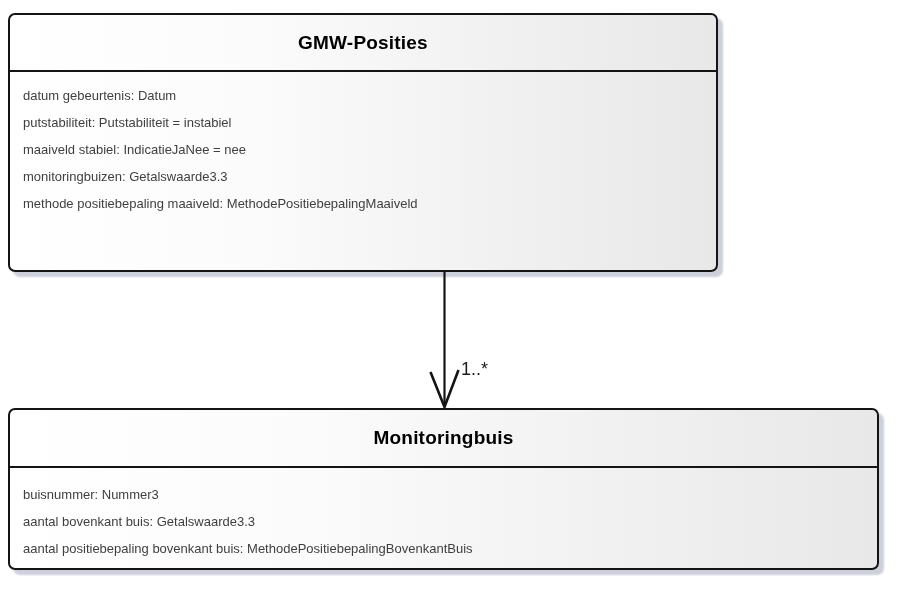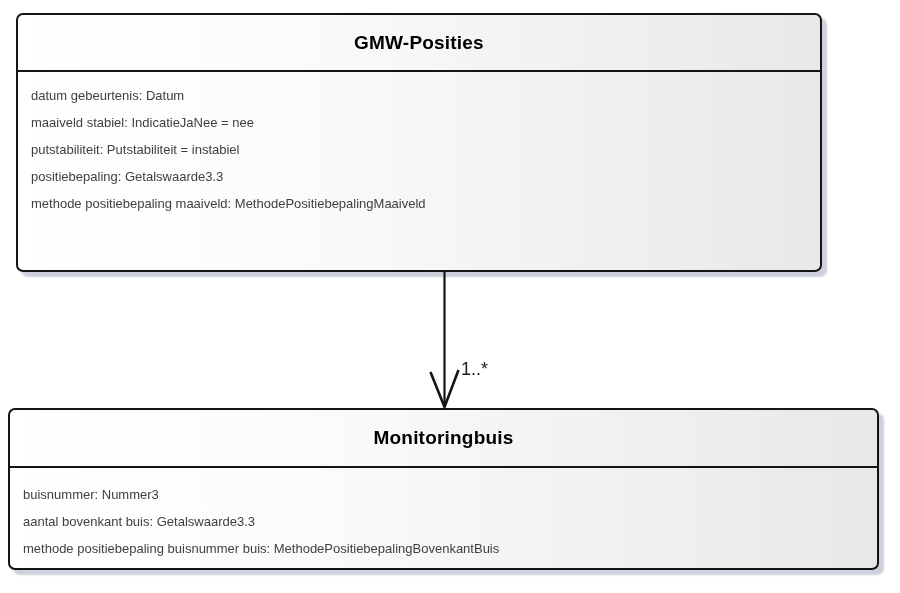--- a/index.html
+++ b/index.html
@@ -47,23 +47,22 @@
   #class-monitoringbuis .uml-class-attrs { padding-top: 13px; }
   .attr {
     font-size: 13px;
     line-height: 27px;
     color: #3f3f3f;
     white-space: nowrap;
   }
   #class-gmw {
     left: 8px;
     top: 13px;
-    width: 806px;
+    width: 710px;
     height: 259px;
-    margin-left: 8px;
   }
   #class-monitoringbuis {
     left: 8px;
     top: 408px;
     width: 871px;
     height: 162px;
   }
   .assoc-svg {
     position: absolute;
     left: 0;
@@ -85,37 +84,37 @@
 <body>
 
 <div class="canvas">
 
   <section class="uml-class" id="class-gmw">
     <header class="uml-class-header">
       <h2 class="uml-class-title">GMW-Posities</h2>
     </header>
     <div class="uml-class-attrs">
       <div class="attr">datum gebeurtenis: Datum</div>
+      <div class="attr">putstabiliteit: Putstabiliteit = instabiel</div>
       <div class="attr">maaiveld stabiel: IndicatieJaNee = nee</div>
-      <div class="attr">putstabiliteit: Putstabiliteit = instabiel</div>
-      <div class="attr">positiebepaling: Getalswaarde3.3</div>
+      <div class="attr">monitoringbuizen: Getalswaarde3.3</div>
       <div class="attr">methode positiebepaling maaiveld: MethodePositiebepalingMaaiveld</div>
     </div>
   </section>
 
   <svg class="assoc-svg" viewBox="0 0 900 137" xmlns="http://www.w3.org/2000/svg" aria-hidden="true">
     <line x1="444.5" y1="0" x2="444.5" y2="135" stroke="#141414" stroke-width="2.2"></line>
     <polyline points="430.5,100 444.5,135 458.5,98" fill="none" stroke="#141414" stroke-width="2.6"></polyline>
   </svg>
   <div class="multiplicity">1..*</div>
 
   <section class="uml-class" id="class-monitoringbuis">
     <header class="uml-class-header">
       <h2 class="uml-class-title">Monitoringbuis</h2>
     </header>
     <div class="uml-class-attrs">
       <div class="attr">buisnummer: Nummer3</div>
       <div class="attr">aantal bovenkant buis: Getalswaarde3.3</div>
-      <div class="attr">methode positiebepaling buisnummer buis: MethodePositiebepalingBovenkantBuis</div>
+      <div class="attr">aantal positiebepaling bovenkant buis: MethodePositiebepalingBovenkantBuis</div>
     </div>
   </section>
 
 </div>
 
 </body></html>

